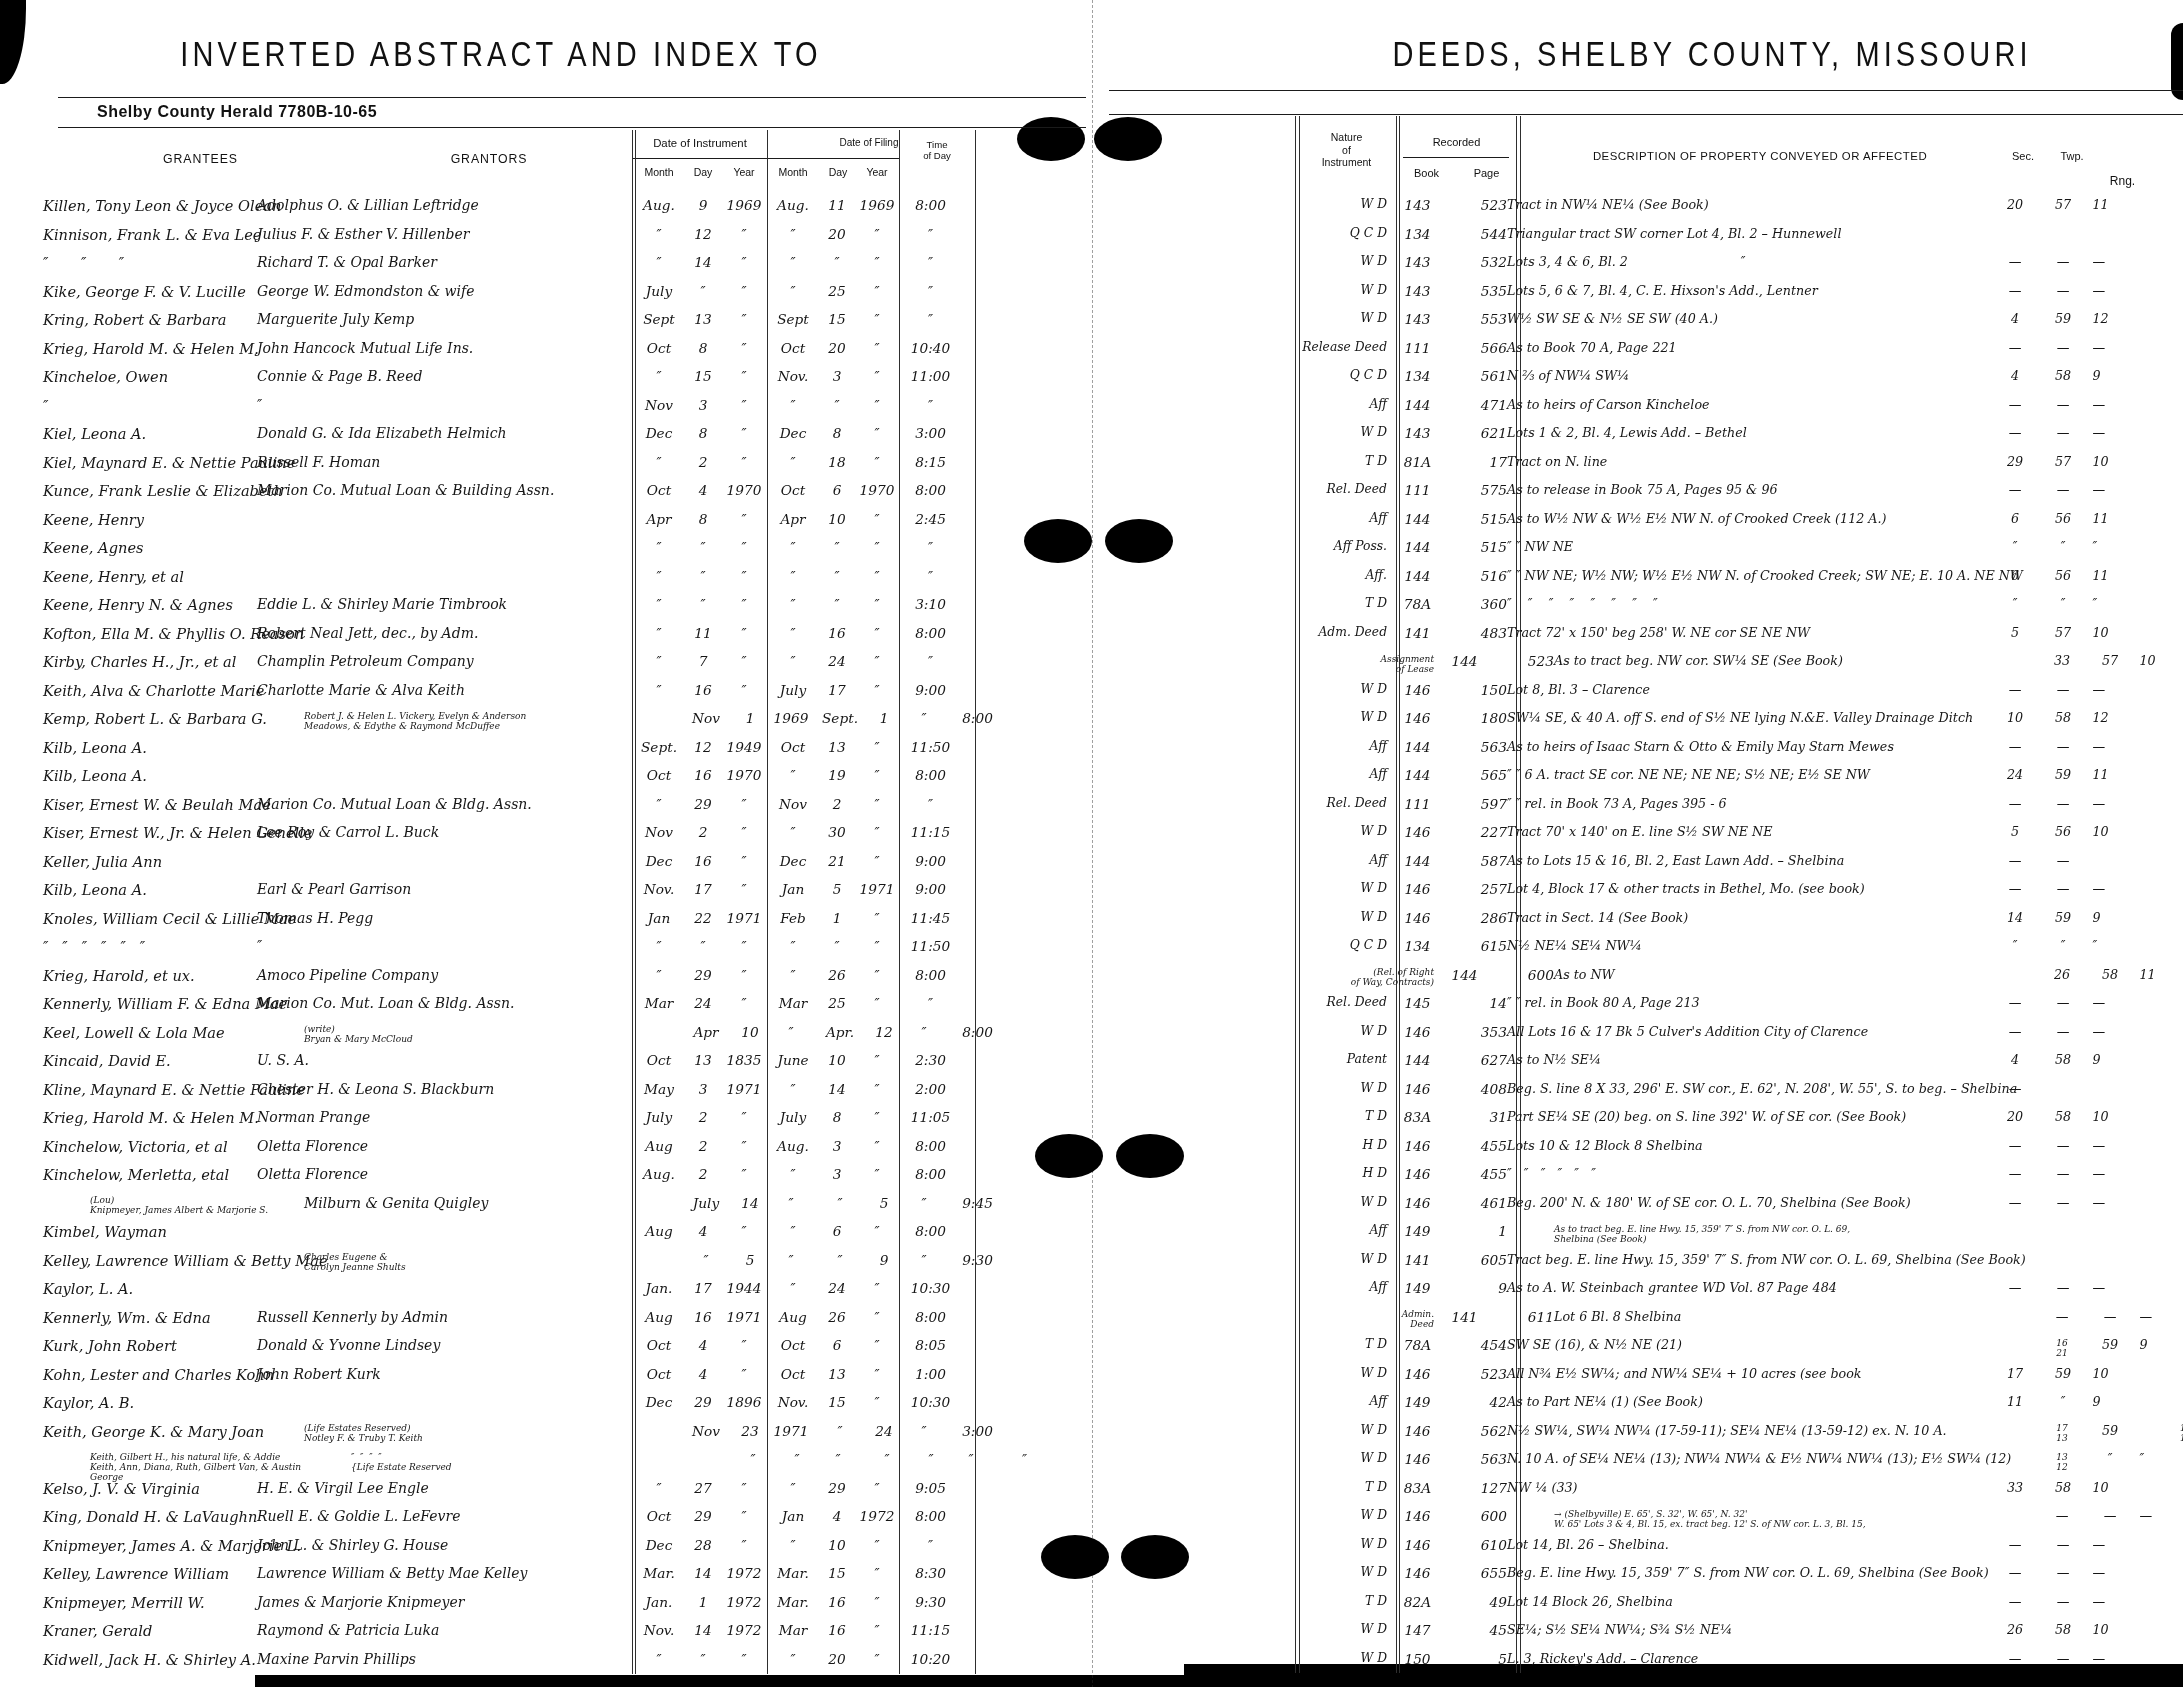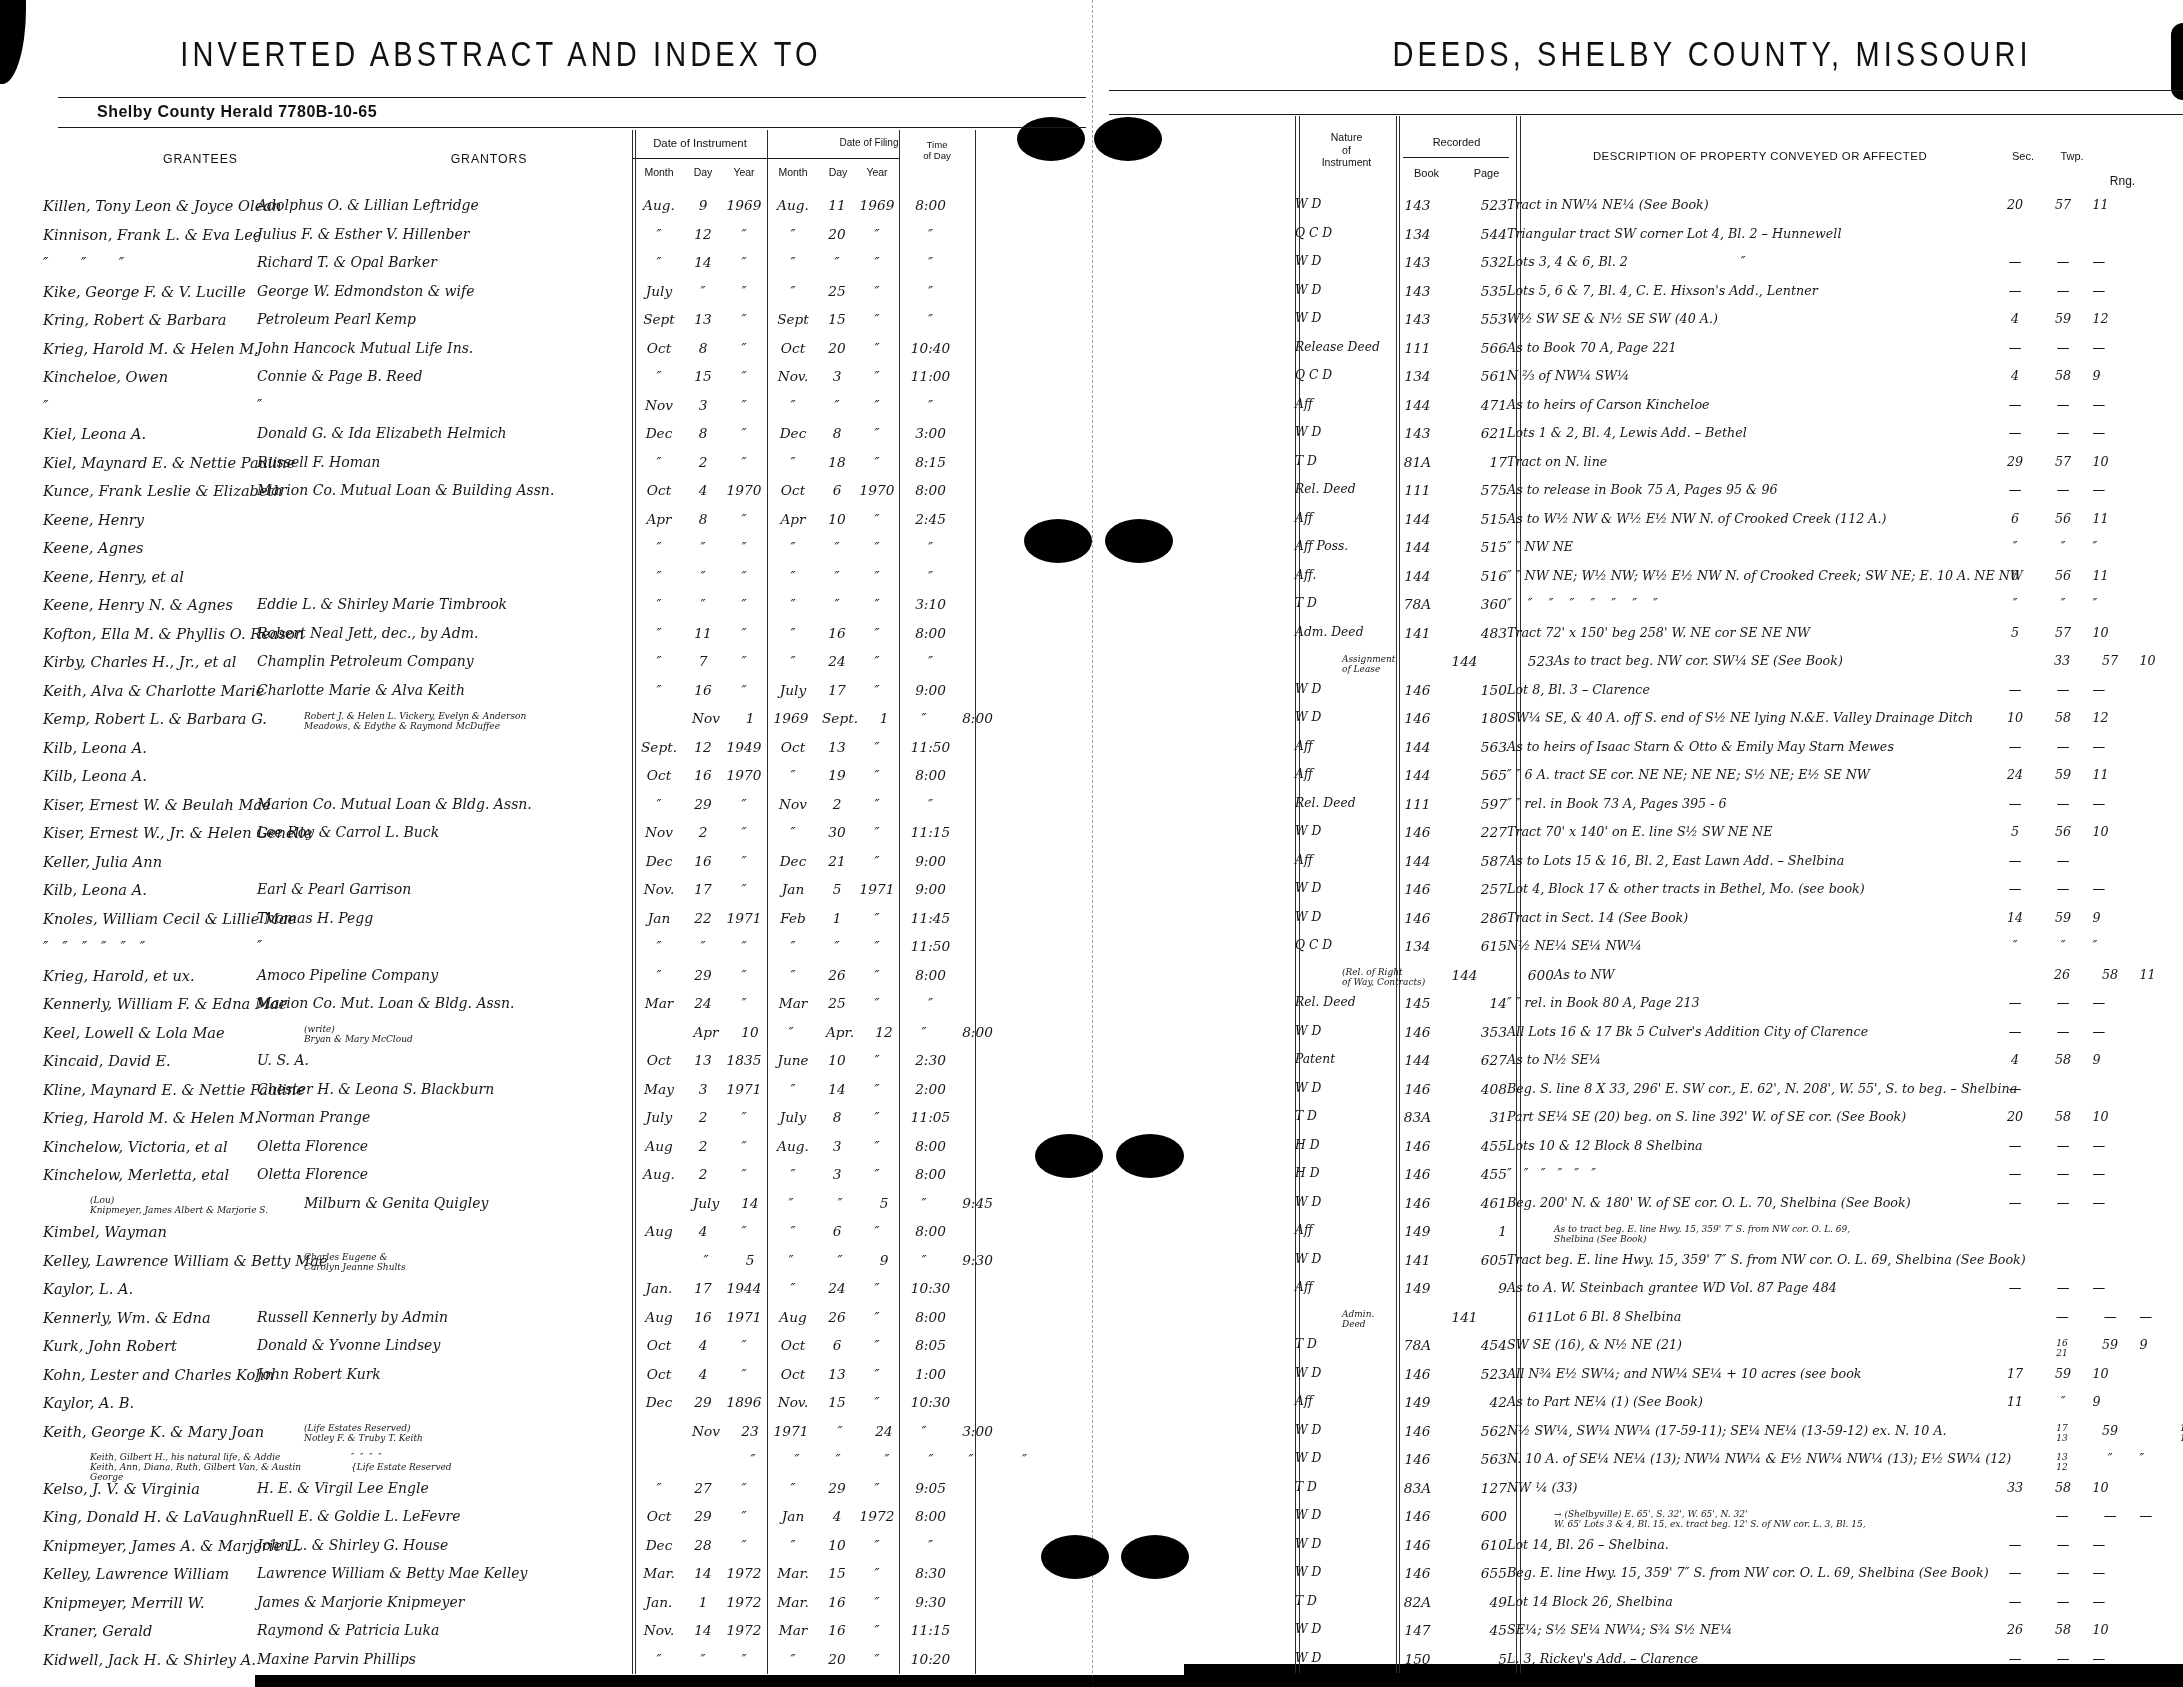--- a/index.html
+++ b/index.html
@@ -56,21 +56,21 @@
   #rows-right{left:1295px;top:197px;width:888px;}
   .row{display:flex;height:28.5px;align-items:flex-start;}
   .cell{flex:0 0 auto;white-space:nowrap;overflow:visible;}
   .c-grantee{width:214px;font-size:14.6px;}
   .c-grantor{width:376px;font-size:14px;}
   .c-im,.c-fm{width:52px;font-size:13.7px;text-align:center;}
   .c-id,.c-fd{width:36px;font-size:13.7px;text-align:center;}
   .c-iy{width:46px;font-size:13.7px;text-align:center;}
   .c-fy{width:44px;font-size:13.7px;text-align:center;}
   .c-time{width:63px;font-size:13.7px;text-align:center;}
-  .c-nat{width:92px;font-size:12.3px;text-align:left;}
+  .c-nat{width:92px;font-size:12.3px;text-align:right;}
   .c-bk{width:61px;font-size:13.7px;text-align:center;}
   .c-pg{width:59px;font-size:13.7px;text-align:right;}
   .c-desc{width:483px;font-size:12.7px;}
   .c-sec{width:50px;font-size:12.7px;text-align:center;}
   .c-twp{width:46px;font-size:12.7px;text-align:center;}
   .c-rng{width:89px;font-size:12.7px;text-align:left;padding-left:6.4px;}
   .ml{white-space:pre-line;font-size:9px;line-height:1.12;padding-top:0.9px;padding-left:47px;}
 
   
   .hole{position:absolute;width:68px;height:44px;background:#000;border-radius:50%;}
@@ -172,21 +172,21 @@
         <div class="cell c-im">July</div>
         <div class="cell c-id">″</div>
         <div class="cell c-iy">″</div>
         <div class="cell c-fm">″</div>
         <div class="cell c-fd">25</div>
         <div class="cell c-fy">″</div>
         <div class="cell c-time">″</div>
       </div>
       <div class="row">
         <div class="cell c-grantee">Kring, Robert &amp; Barbara</div>
-        <div class="cell c-grantor">Petroleum Pearl Kemp</div>
+        <div class="cell c-grantor">Marguerite July Kemp</div>
         <div class="cell c-im">Sept</div>
         <div class="cell c-id">13</div>
         <div class="cell c-iy">″</div>
         <div class="cell c-fm">Sept</div>
         <div class="cell c-fd">15</div>
         <div class="cell c-fy">″</div>
         <div class="cell c-time">″</div>
       </div>
       <div class="row">
         <div class="cell c-grantee">Krieg, Harold M. &amp; Helen M.</div>

